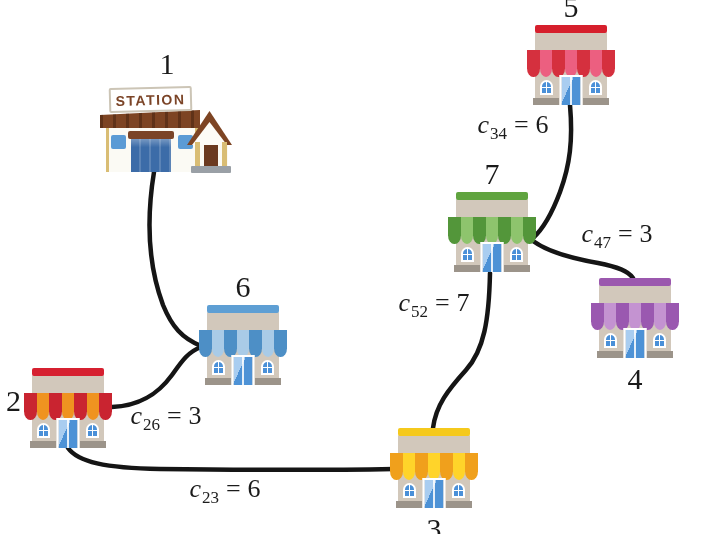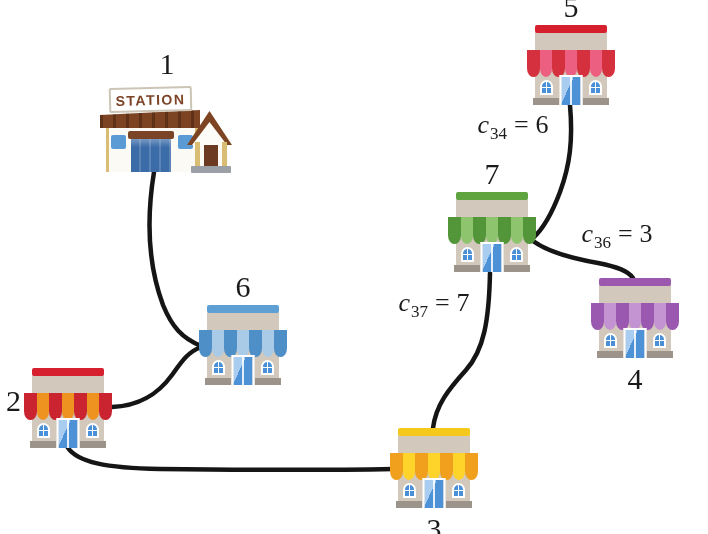--- a/index.html
+++ b/index.html
@@ -64,28 +64,34 @@
 
   <svg id="edges" width="708" height="534" viewBox="0 0 708 534">
     <path d="M 154,172 C 147,215 147,262 163,305 C 172,327 182,338 201,346"></path>
     <path d="M 112,407 C 140,406 158,394 172,375 C 182,361 188,352 201,347"></path>
     <path d="M 68,448 C 78,462 105,468 160,469 C 240,470 340,470 394,469"></path>
     <path d="M 433,428 C 436,405 448,390 466,370 C 484,350 489,320 490,273"></path>
     <path d="M 570,105 C 573,140 570,165 560,192 C 551,216 543,229 533,238"></path>
     <path d="M 533,241 C 548,252 575,259 598,263 C 618,267 628,271 633,278"></path>
   </svg>
 
+  <div class="edge-label" style="left:116px;top:401px">
+    <span class="sym">c</span><sub>26</sub><span class="rel">=</span><span class="val">3</span>
+  </div>
+  <div class="edge-label" style="left:175px;top:474px">
+    <span class="sym">c</span><sub>23</sub><span class="rel">=</span><span class="val">6</span>
+  </div>
   <div class="edge-label" style="left:384px;top:288px">
-    <span class="sym">c</span><sub>37</sub><span class="rel">=</span><span class="val">7</span>
+    <span class="sym">c</span><sub>52</sub><span class="rel">=</span><span class="val">7</span>
   </div>
   <div class="edge-label" style="left:463px;top:110px">
     <span class="sym">c</span><sub>34</sub><span class="rel">=</span><span class="val">6</span>
   </div>
   <div class="edge-label" style="left:567px;top:219px">
-    <span class="sym">c</span><sub>36</sub><span class="rel">=</span><span class="val">3</span>
+    <span class="sym">c</span><sub>47</sub><span class="rel">=</span><span class="val">3</span>
   </div>
 
   <div class="node station" style="left:103px;top:82px">
     <div class="node-num num-above">1</div>
     <div class="st-roof" style="background: repeating-linear-gradient(90deg, rgba(40, 16, 4, 0.35) 0px, rgba(40, 16, 4, 0.35) 3px, transparent 3px, transparent 13px) rgb(125, 68, 35);"></div>
     <div class="st-sign" style="background: rgb(255, 255, 255); color: rgb(123, 68, 39);">STATION</div>
     <div class="st-facade" style="background: rgb(251, 250, 244); border-left-color: rgb(217, 189, 116); border-right-color: rgb(217, 189, 116);"></div>
     <div class="st-lintel" style="background: rgb(123, 68, 39);"></div>
     <div class="st-garage" style="background: linear-gradient(rgba(255, 255, 255, 0.3), transparent 25%), repeating-linear-gradient(90deg, transparent 0px, transparent 8px, rgba(255, 255, 255, 0.16) 8px, rgba(255, 255, 255, 0.16) 10px) rgb(60, 108, 168);"></div>
     <div class="st-win w-left" style="background: rgb(91, 155, 213);"></div>

